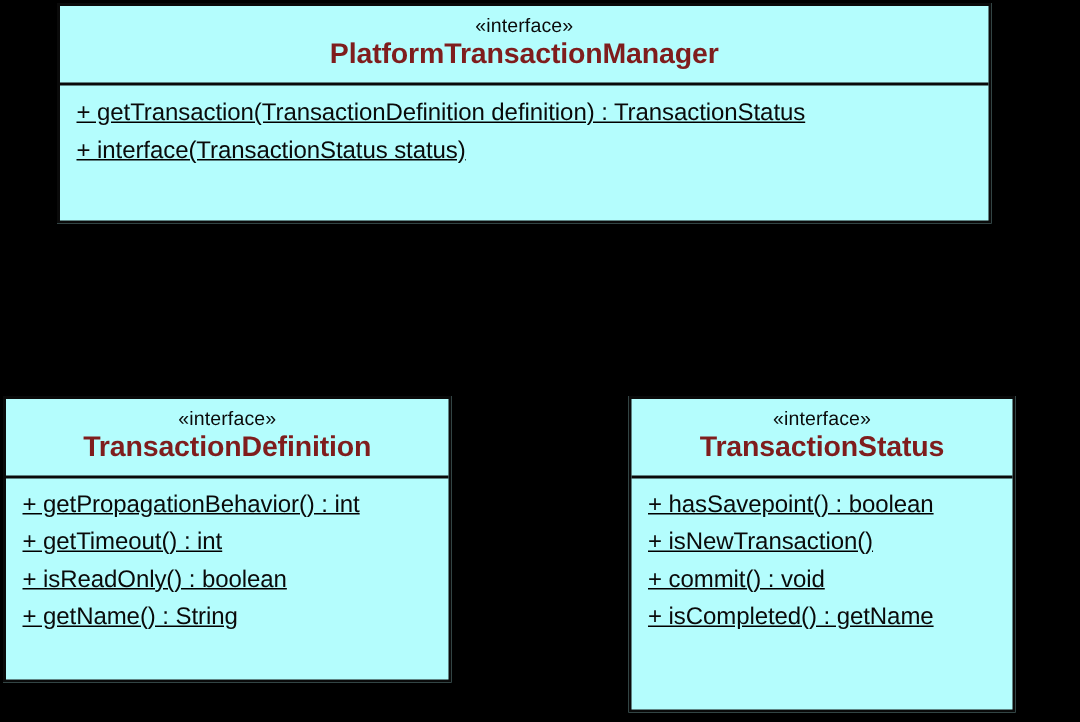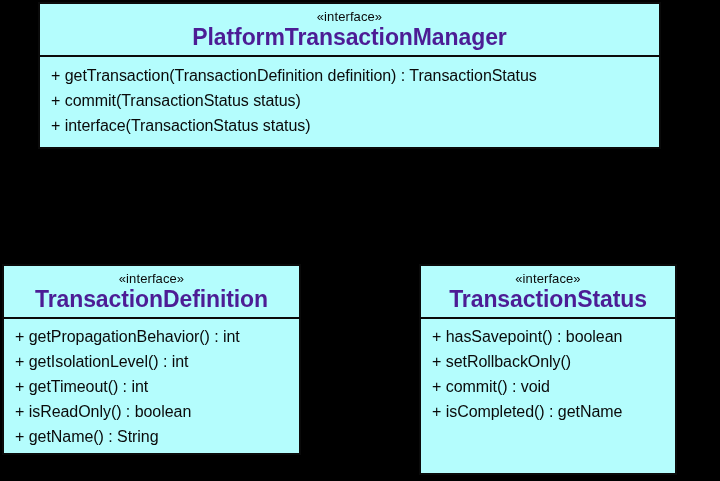--- a/index.html
+++ b/index.html
@@ -44,31 +44,32 @@
     display: block;
     font-size: 13px;
     line-height: 16px;
     font-weight: normal;
     color: #0a0a0a;
     letter-spacing: 0.1px;
   }
 
   .class-name {
     display: block;
-    font-size: 23px;
+    font-size: 19px;
     line-height: 24px;
     font-weight: bold;
-    color: #4c1d95;
+    color: #7f1d1d;
     letter-spacing: -0.1px;
   }
 
   .uml-members {
     box-sizing: border-box;
     padding: 5px 0 4px 0;
     flex: 1 1 auto;
+    text-decoration: underline;
   }
 
   .member-row {
     font-size: 16px;
     line-height: 25px;
     color: #0a0a0a;
     white-space: nowrap;
     padding-left: 10px;
     letter-spacing: -0.05px;
   }
@@ -104,45 +105,43 @@
 
 <div class="canvas">
 
   <div class="uml-class" id="class-platform-transaction-manager">
     <div class="uml-header">
       <span class="stereotype">«interface»</span>
       <span class="class-name">PlatformTransactionManager</span>
     </div>
     <div class="uml-members">
       <div class="member-row">+ getTransaction(TransactionDefinition definition) : TransactionStatus</div>
-      <div class="member-row">+ commit(TransactionStatus status)</div>
       <div class="member-row">+ interface(TransactionStatus status)</div>
     </div>
   </div>
 
   <div class="uml-class" id="class-transaction-definition">
     <div class="uml-header">
       <span class="stereotype">«interface»</span>
       <span class="class-name">TransactionDefinition</span>
     </div>
     <div class="uml-members">
       <div class="member-row">+ getPropagationBehavior() : int</div>
-      <div class="member-row">+ getIsolationLevel() : int</div>
       <div class="member-row">+ getTimeout() : int</div>
       <div class="member-row">+ isReadOnly() : boolean</div>
       <div class="member-row">+ getName() : String</div>
     </div>
   </div>
 
   <div class="uml-class" id="class-transaction-status">
     <div class="uml-header">
       <span class="stereotype">«interface»</span>
       <span class="class-name">TransactionStatus</span>
     </div>
     <div class="uml-members">
       <div class="member-row">+ hasSavepoint() : boolean</div>
-      <div class="member-row">+ setRollbackOnly()</div>
+      <div class="member-row">+ isNewTransaction()</div>
       <div class="member-row">+ commit() : void</div>
       <div class="member-row">+ isCompleted() : getName</div>
     </div>
   </div>
 
 </div>
 
 </body></html>

